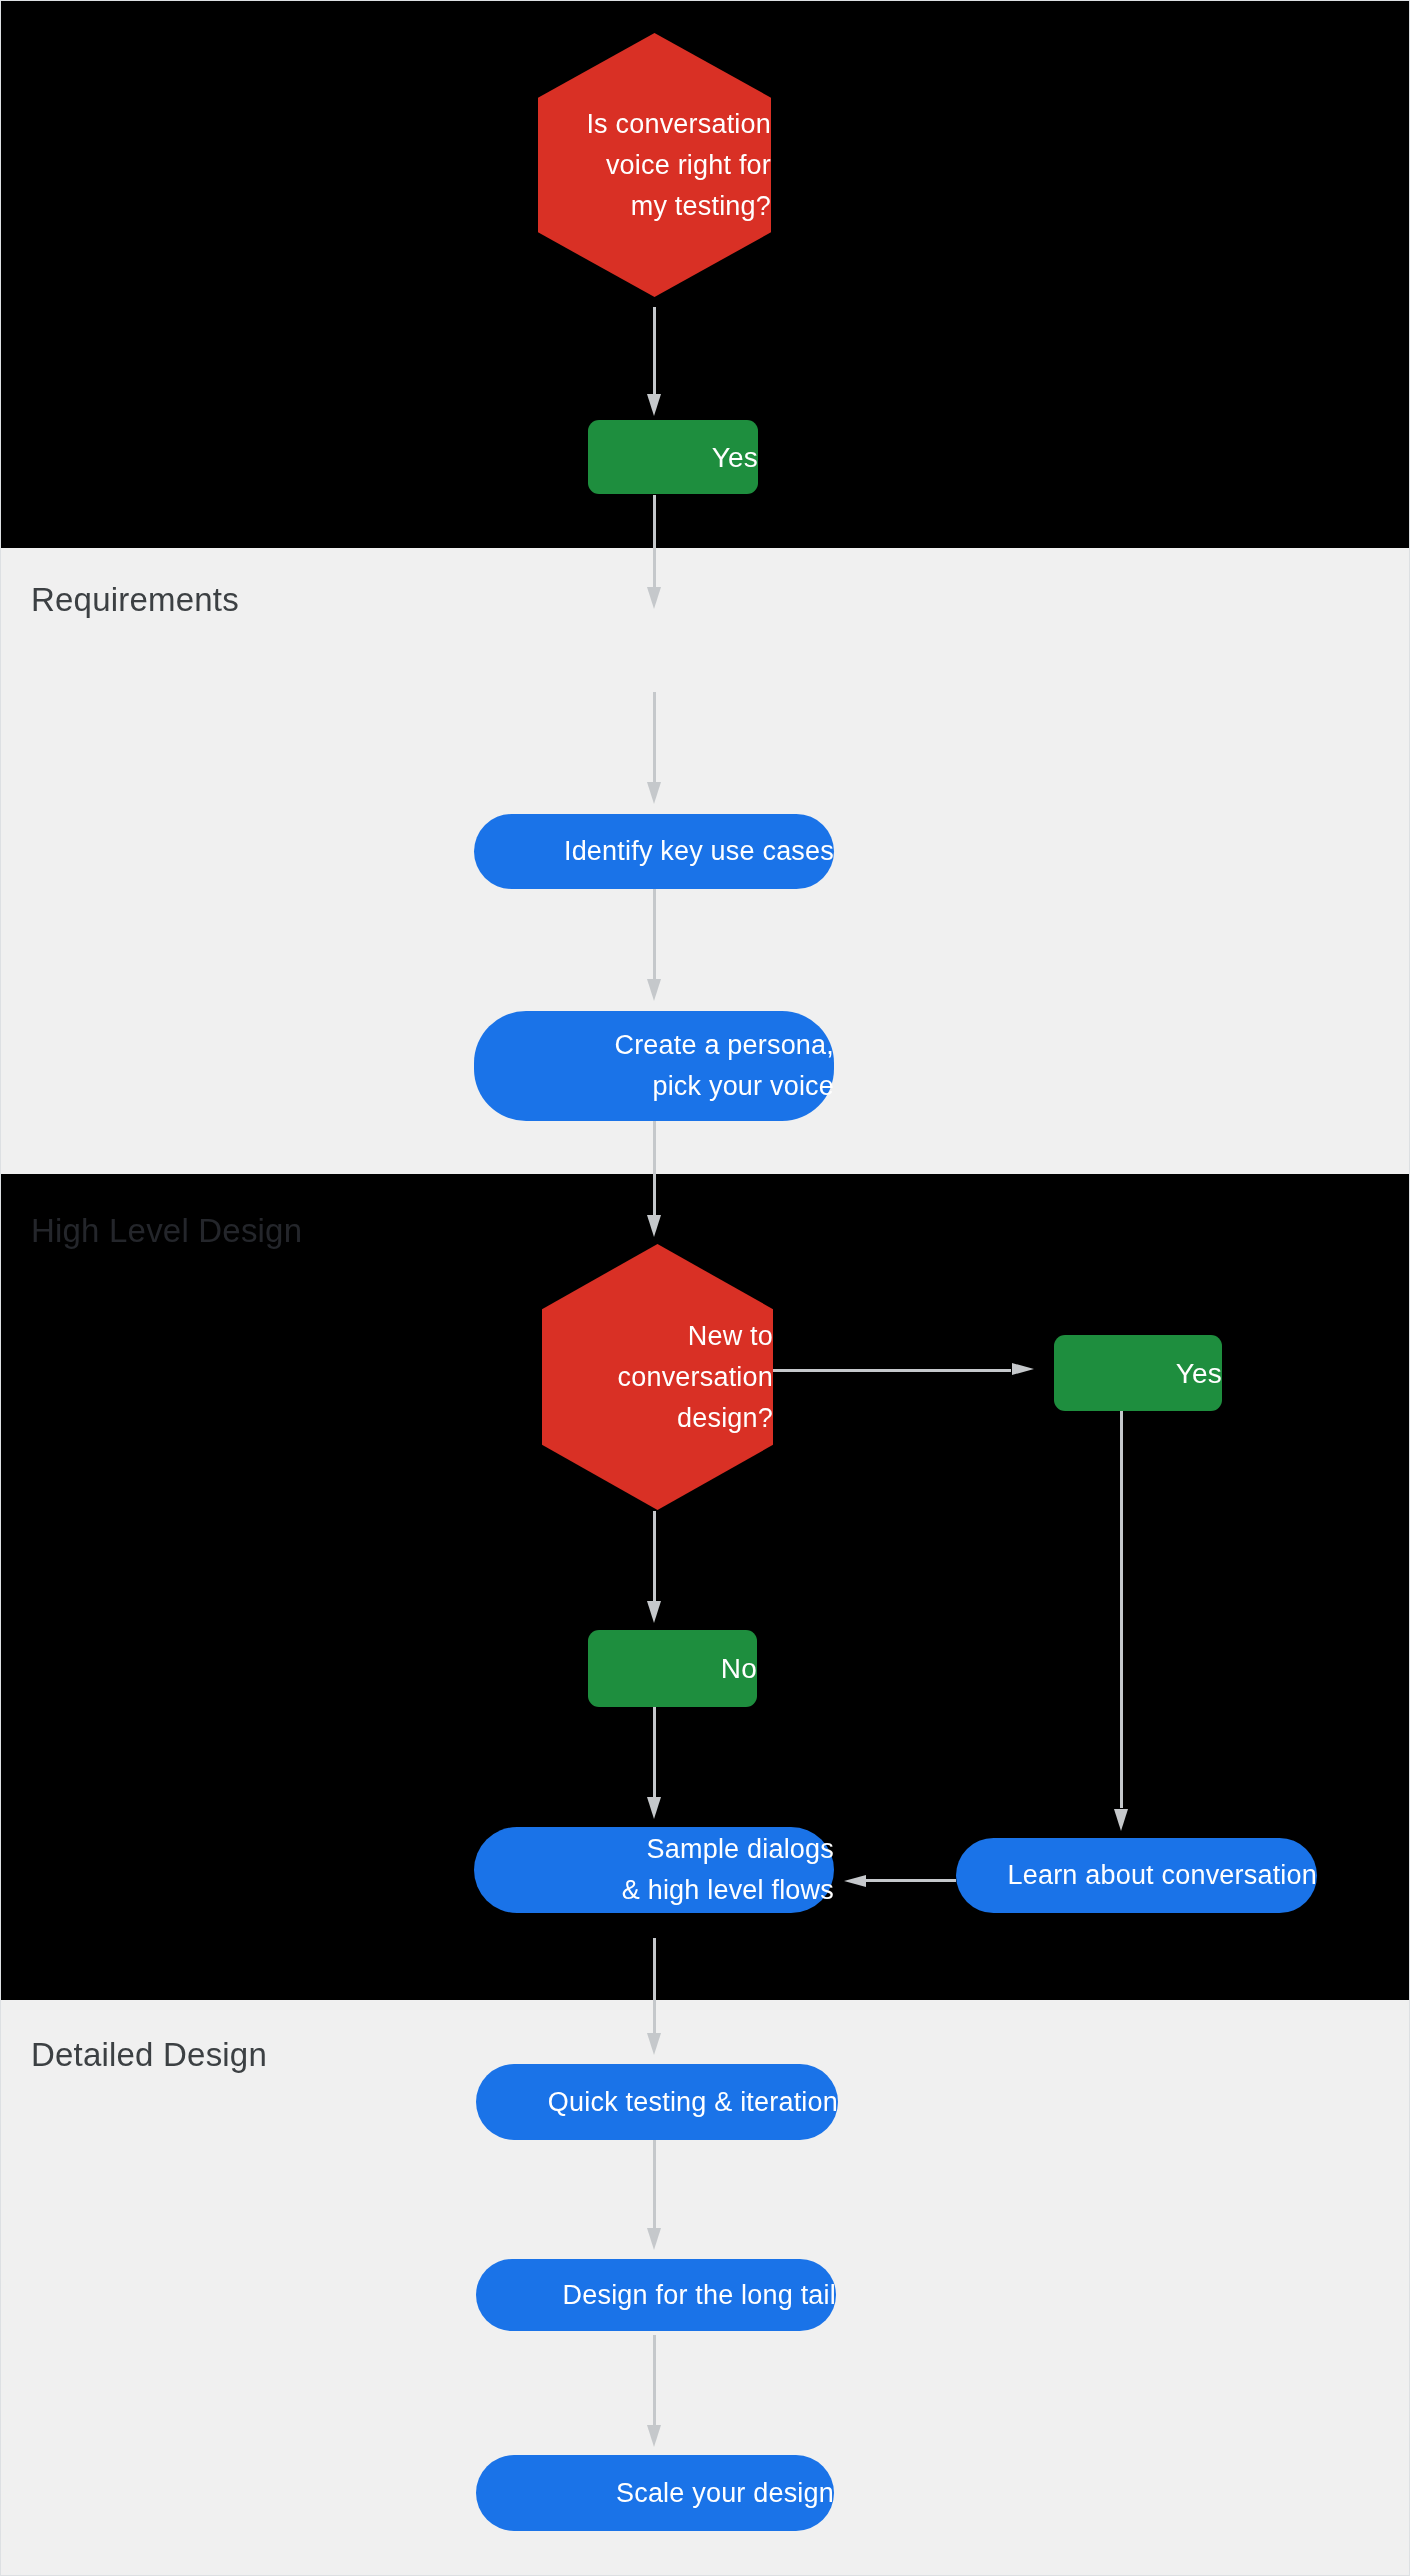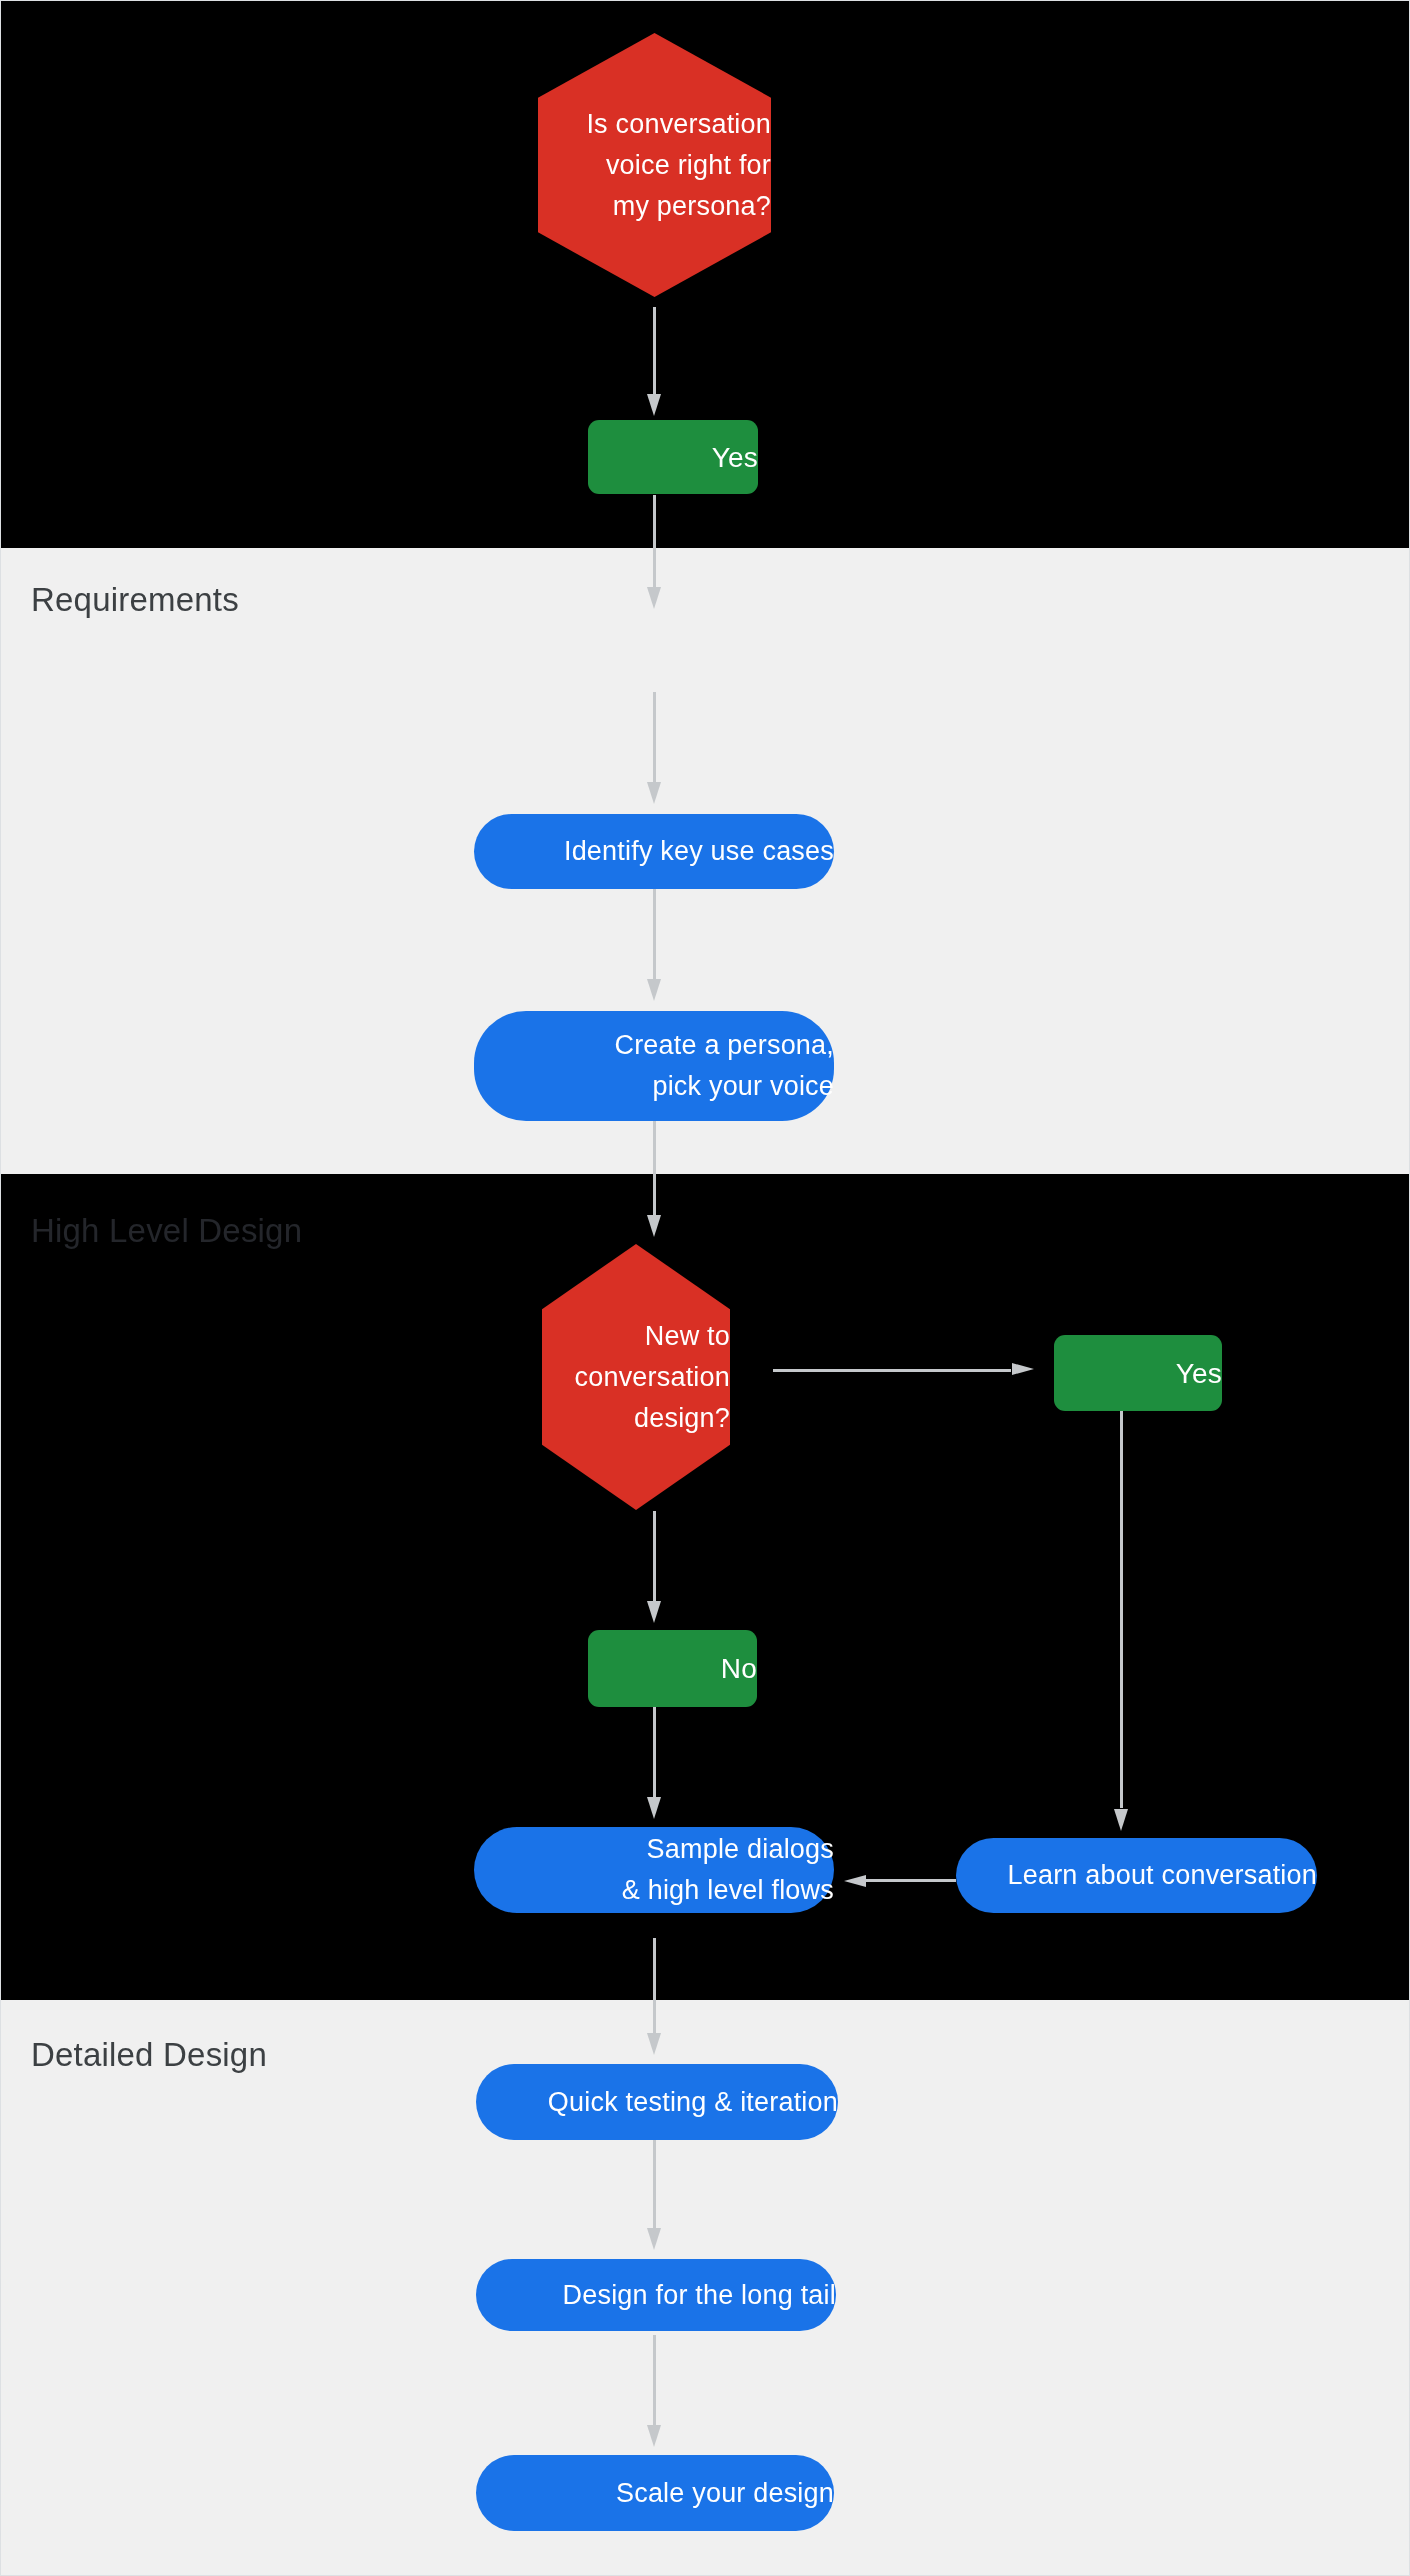--- a/index.html
+++ b/index.html
@@ -84,21 +84,21 @@
     border-top:6.5px solid transparent; border-bottom:6.5px solid transparent;
     border-right:22px solid var(--arrow-gray);
   }
 
   
   #hex1  { left:537px;  top:32px;   width:233px; height:264px; }
   #yes1  { left:571px;  top:419px;  width:170px; height:74px;  }
   #pill-users    { left:473px; top:616px;  width:360px; height:75px;  }
   #pill-usecases { left:473px; top:813px;  width:360px; height:75px;  }
   #pill-persona  { left:473px; top:1010px; width:360px; height:110px; }
-  #hex2  { left:541px;  top:1243px; width:188px; height:266px; }
+  #hex2  { left:541px;  top:1243px; width:231px; height:266px; }
   #yes2  { left:1037px; top:1334px; width:168px; height:76px;  }
   #no1   { left:571px;  top:1629px; width:169px; height:77px;  }
   #pill-sample { left:473px;  top:1826px; width:360px; height:86px; }
   #pill-learn  { left:955px; top:1837px; width:361px; height:75px;  }
   #pill-quick  { left:475px;  top:2063px; width:362px; height:76px;  }
   #pill-tail   { left:475px;  top:2258px; width:360px; height:72px;  }
   #pill-scale  { left:475px;  top:2454px; width:358px; height:76px;  }
 
   #lbl-req { top:568px; }
   #lbl-hld { top:1199px; }
@@ -114,21 +114,21 @@
   <div id="sec-hld" class="section sec-dark"></div>
   <div id="sec-dd" class="section sec-light"></div>
 
   <div id="lbl-req" class="section-label label-light-bg">Requirements</div>
   <div id="lbl-hld" class="section-label label-dark-bg">High Level Design</div>
   <div id="lbl-dd" class="section-label label-light-bg">Detailed Design</div>
 
   <div id="hex1" class="node hexagon">
     <div>Is conversation</div>
     <div>voice right for</div>
-    <div>my persona?</div>
+    <div>my testing?</div>
   </div>
 
   <div class="vline" style="left:652px; top:306px; height:87px;"></div>
   <div class="head-down" style="left:646px; top:393px;"></div>
 
   <div id="yes1" class="node answer-btn">
     <div>Yes</div>
   </div>
 
   <div class="vline" style="left:652px; top:494px; height:92px;"></div>

